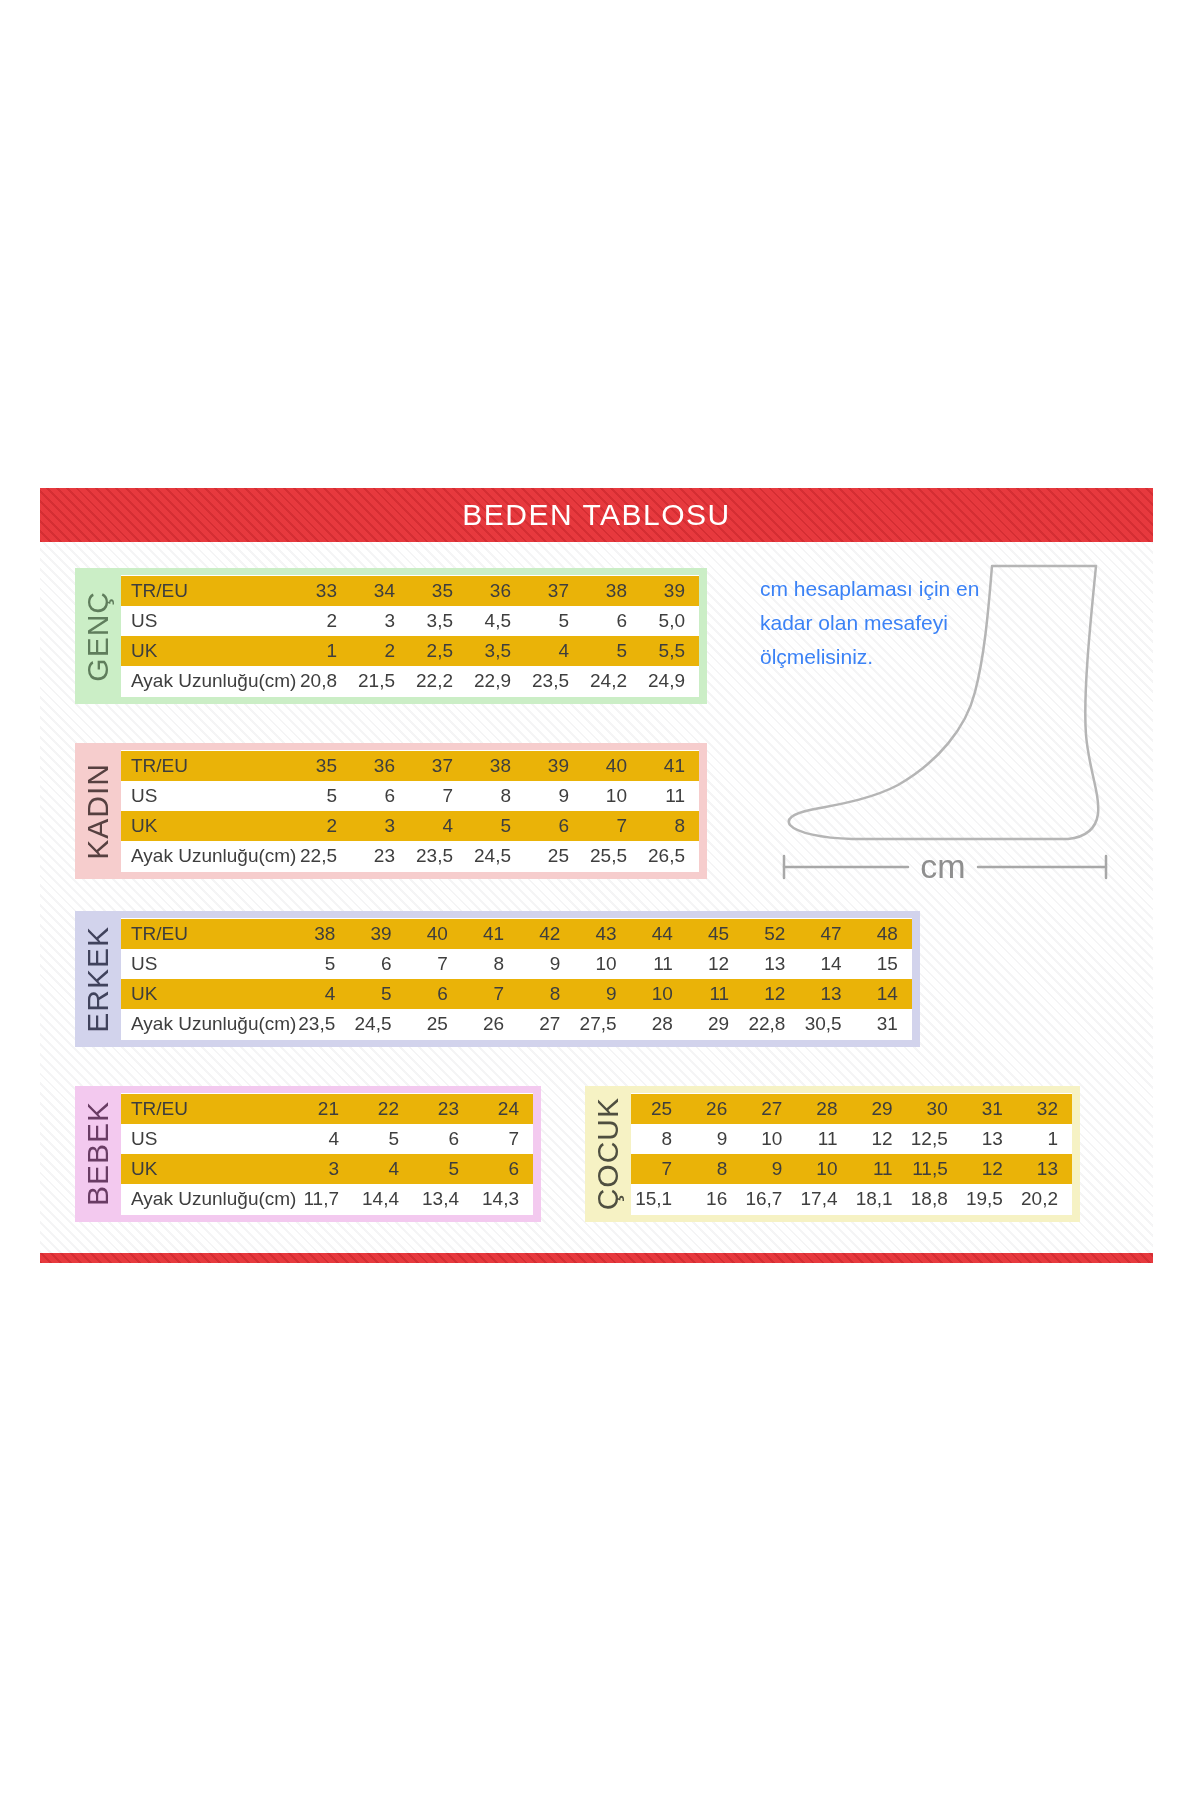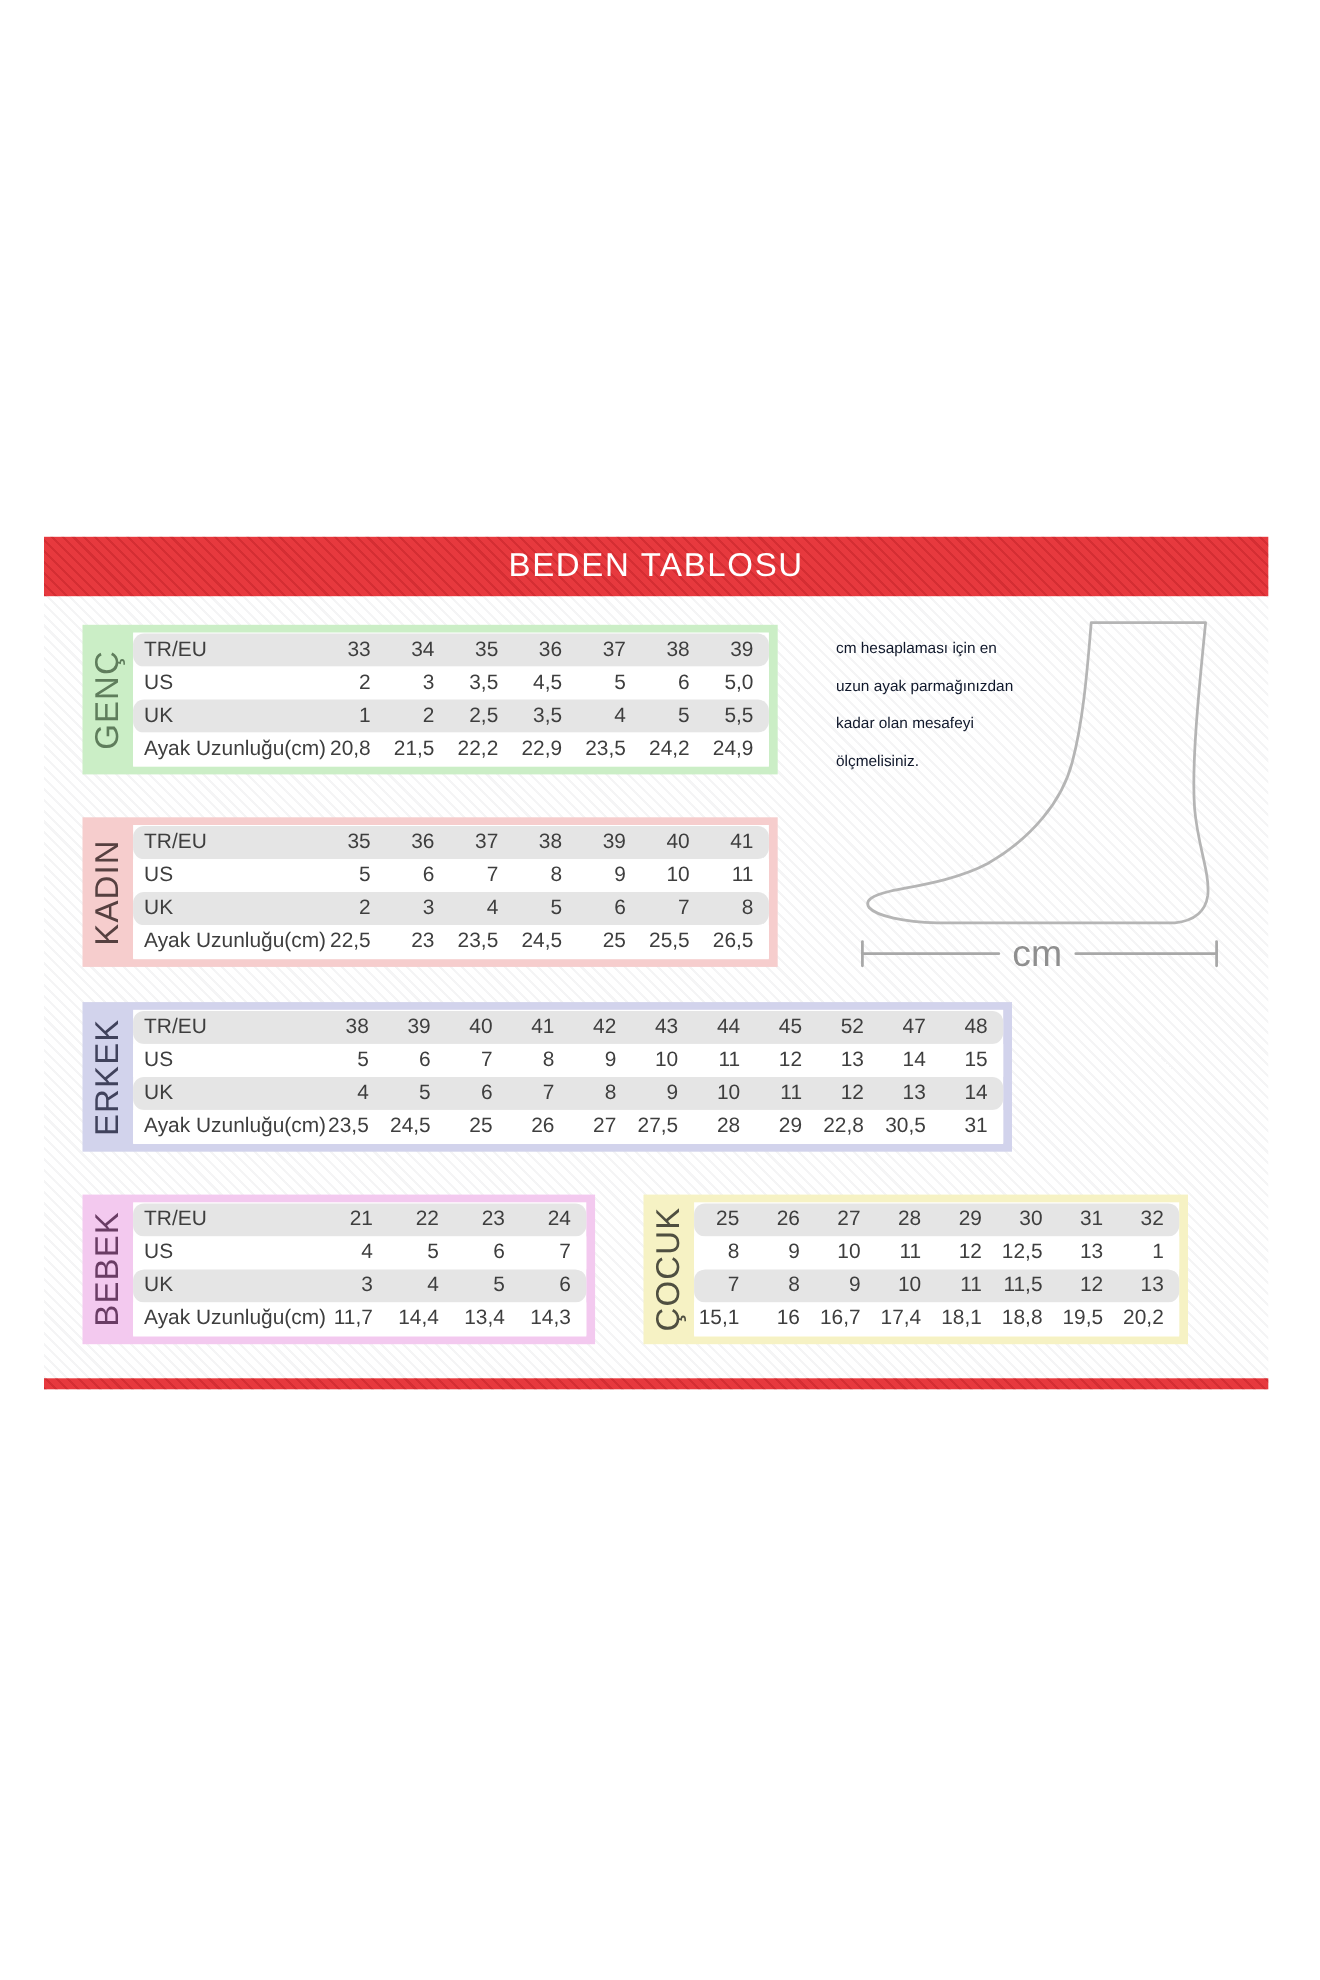--- a/index.html
+++ b/index.html
@@ -32,28 +32,28 @@
     width:46px;display:flex;align-items:center;justify-content:center;flex:none;
   }
   .side-label span{
     writing-mode:vertical-rl;transform:rotate(180deg);
     font-size:30px;letter-spacing:1px;white-space:nowrap;
   }
   .rows{
     flex:1;background:#ffffff;display:flex;flex-direction:column;justify-content:center;
   }
   .row{display:flex;height:30px;line-height:30px;font-size:19px;color:#3e3e3e;}
-  .row.even{background:#e5e5e5;border-radius:10px;}
+  .row.even{background:#eab308;}
   .row.odd{background:#ffffff;}
   .rlabel{width:172px;flex:none;padding-left:10px;box-sizing:border-box;white-space:nowrap;text-align:left;}
   .cell{flex:1;text-align:right;padding-right:14px;white-space:nowrap;}
   
   .note{
     position:absolute;left:760px;top:572px;width:260px;
-    color:#0f172a;font-size:14px;line-height:34px;
+    color:#3b82f6;font-size:21px;line-height:34px;
   }
   
   .foot-wrap{position:absolute;left:770px;top:556px;width:340px;height:335px;}
   .foot-wrap svg{display:block;}
   .cm-text{font-family:"Liberation Sans",sans-serif;}
 </style>
 </head>
 <body>
 
 <div class="page">
@@ -107,21 +107,20 @@
           <div class="cell">22,9</div>
           <div class="cell">23,5</div>
           <div class="cell">24,2</div>
           <div class="cell">24,9</div>
         </div>
       </div>
   </div>
 
   <div class="note">
     <div>cm hesaplaması için en</div>
-    <div>uzun ayak parmağınızdan</div>
     <div>kadar olan mesafeyi</div>
     <div>ölçmelisiniz.</div>
   </div>
 
   <div class="foot-wrap">
     <svg width="340" height="335" viewBox="0 0 340 335">
       <g fill="none" stroke="#b5b5b5" stroke-width="2.5" stroke-linecap="round" stroke-linejoin="round">
         <path d="M 222 10
              C 218 60, 214 102, 205 136
              C 196 172, 168 206, 128 229

